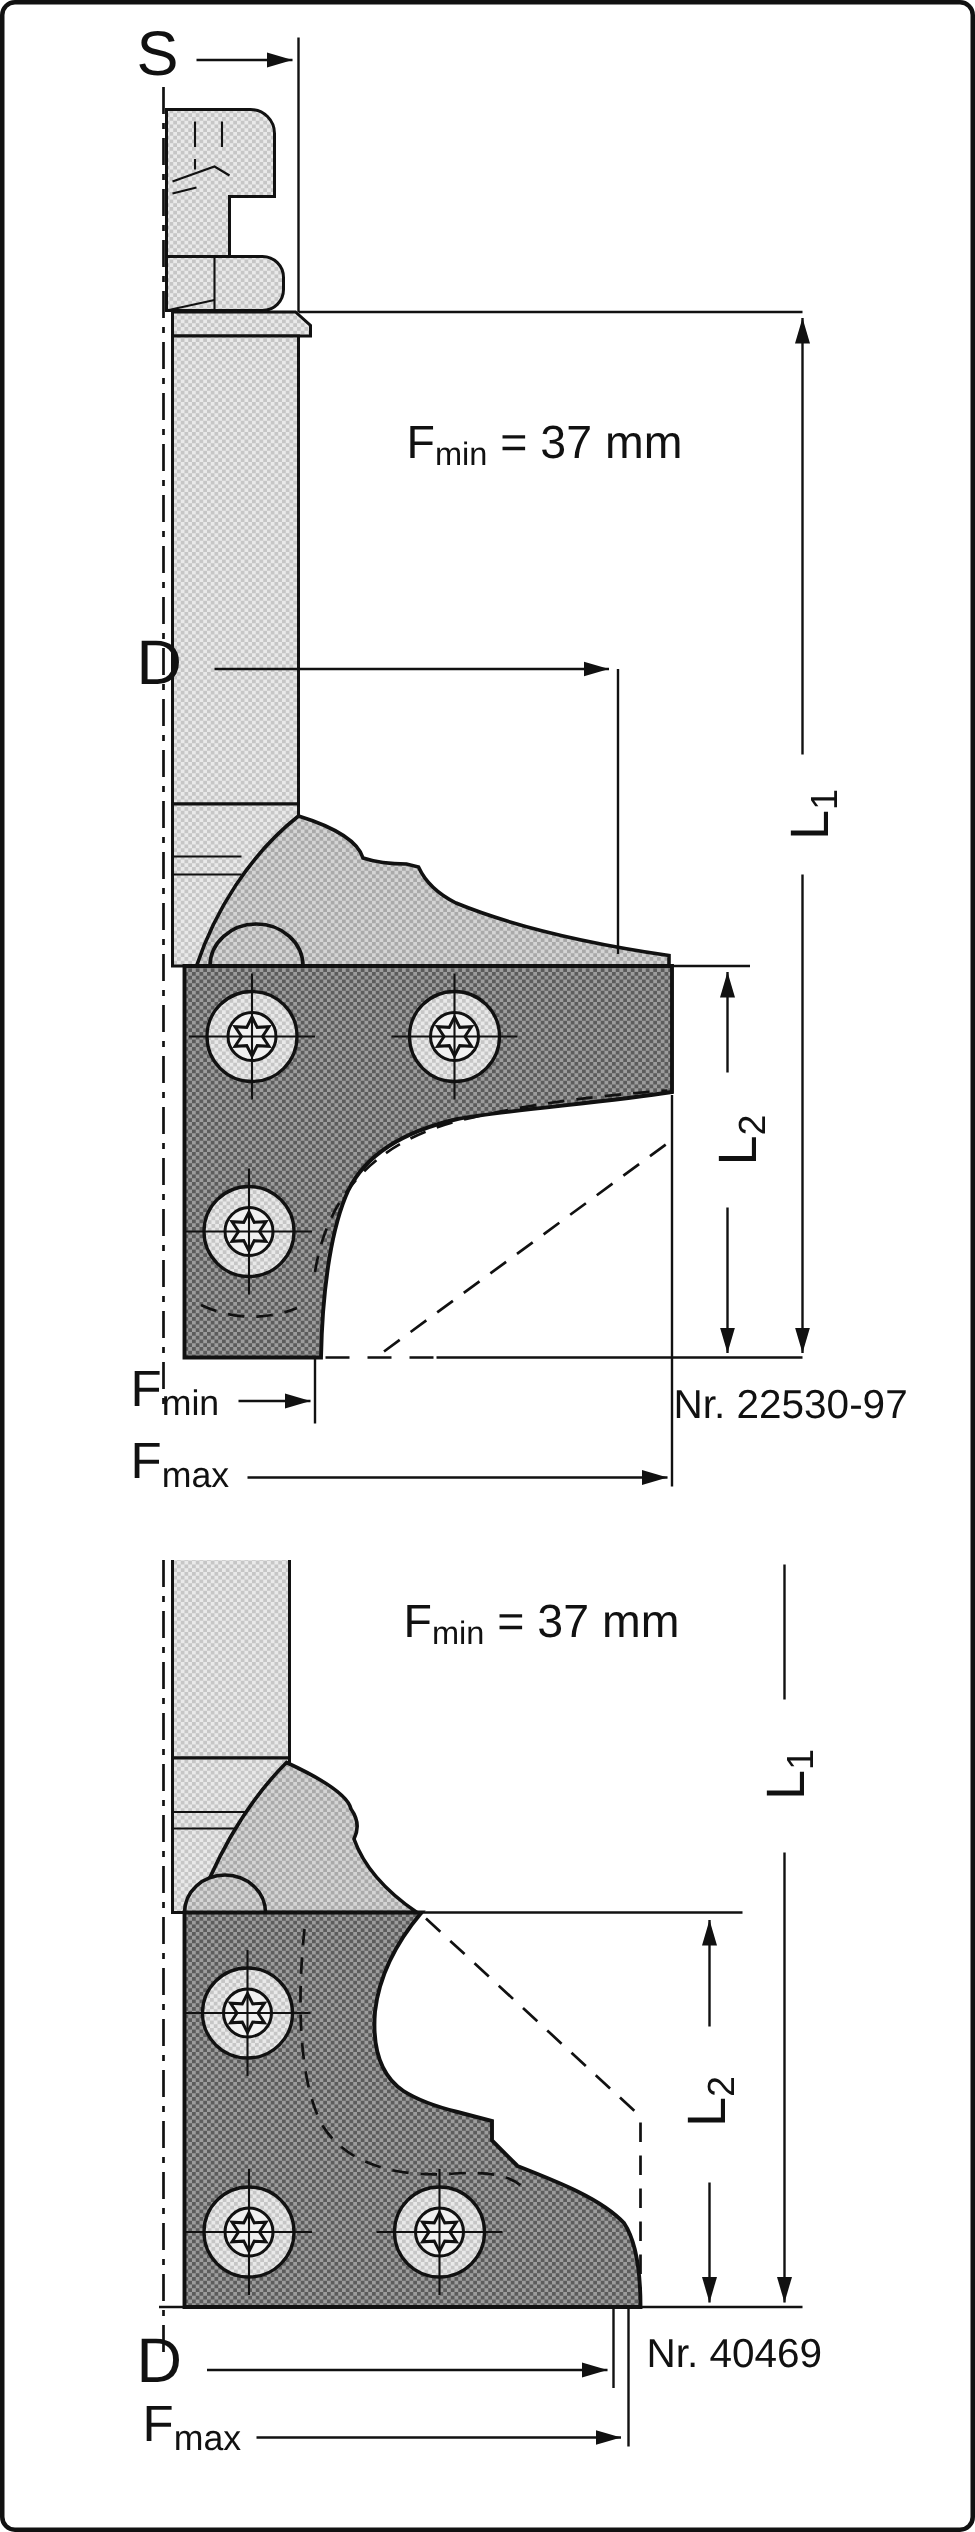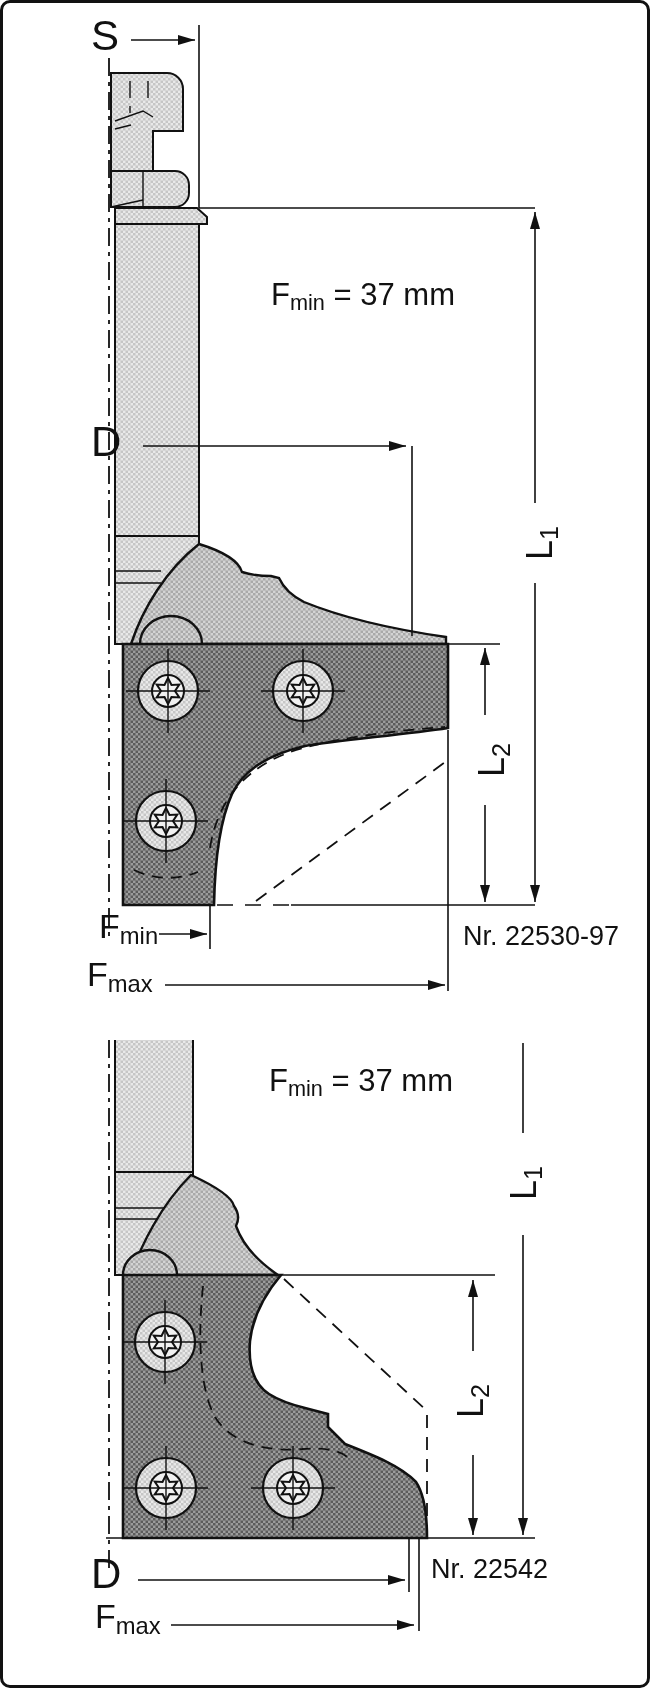--- a/index.html
+++ b/index.html
@@ -164,31 +164,31 @@
   <div class="lbl big" style="left:88px;top:12px"><span>S</span></div>
 
   <div class="lbl note" style="left:268px;top:276px"><span>F</span><span class="sb">min</span><span> = 37 mm</span></div>
 
   <div class="lbl big" style="left:88px;top:418px"><span>D</span></div>
 
   <div class="lbl rottxt rot" style="left:537px;top:540px"><span>L</span><span class="sb">1</span></div>
 
   <div class="lbl rottxt rot" style="left:489px;top:757px"><span>L</span><span class="sb">2</span></div>
 
-  <div class="lbl dimtxt" style="left:96px;top:906px"><span>F</span><span class="sb">min</span></div>
+  <div class="lbl dimtxt" style="left:84px;top:906px"><span>F</span><span class="sb">min</span></div>
 
-  <div class="lbl parttxt" style="left:460px;top:920px"><span>Nr. 22530-97</span></div>
+  <div class="lbl parttxt" style="left:446px;top:920px"><span>Nr. 22530-97</span></div>
 
   <div class="lbl dimtxt" style="left:84px;top:954px"><span>F</span><span class="sb">max</span></div>
 
   <div class="lbl note" style="left:266px;top:1062px"><span>F</span><span class="sb">min</span><span> = 37 mm</span></div>
 
   <div class="lbl rottxt rot" style="left:521px;top:1180px"><span>L</span><span class="sb">1</span></div>
 
   <div class="lbl rottxt rot" style="left:468px;top:1398px"><span>L</span><span class="sb">2</span></div>
 
   <div class="lbl big" style="left:88px;top:1550px"><span>D</span></div>
 
-  <div class="lbl parttxt" style="left:428px;top:1553px"><span>Nr. 22542</span></div>
+  <div class="lbl parttxt" style="left:428px;top:1553px"><span>Nr. 40469</span></div>
 
   <div class="lbl dimtxt" style="left:92px;top:1596px"><span>F</span><span class="sb">max</span></div>
 
 </div>
 
 </body></html>

